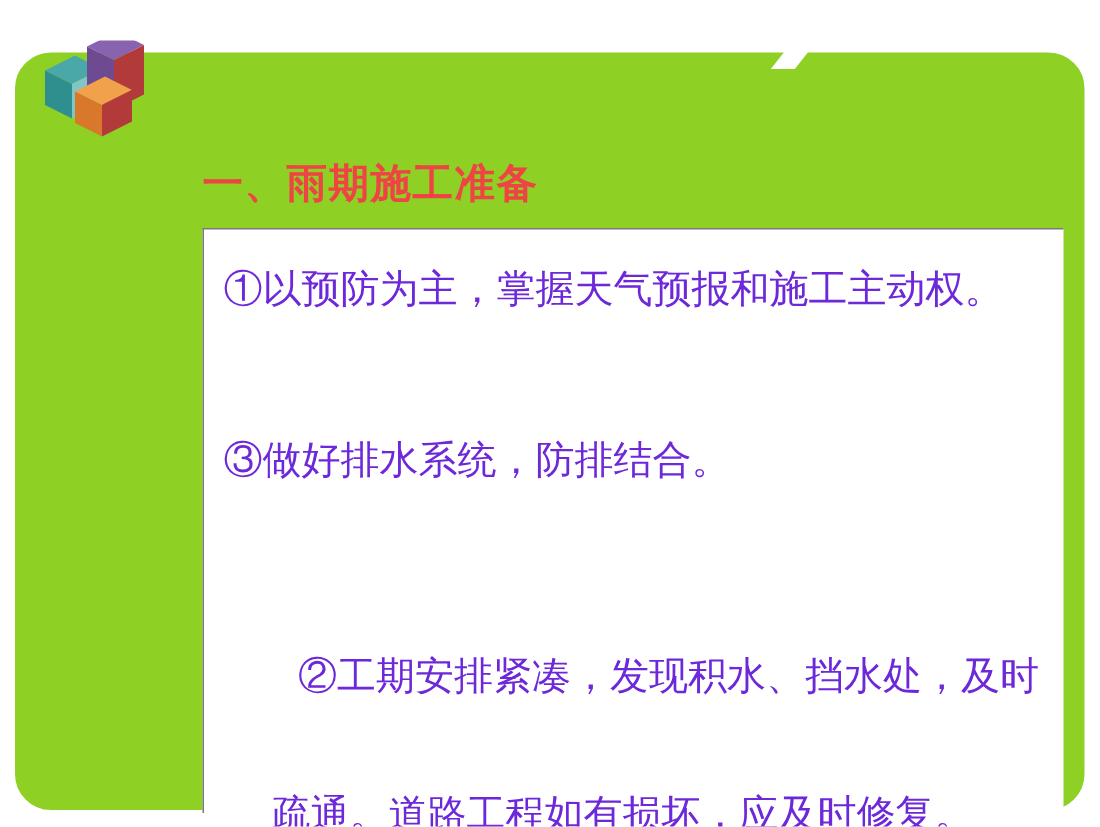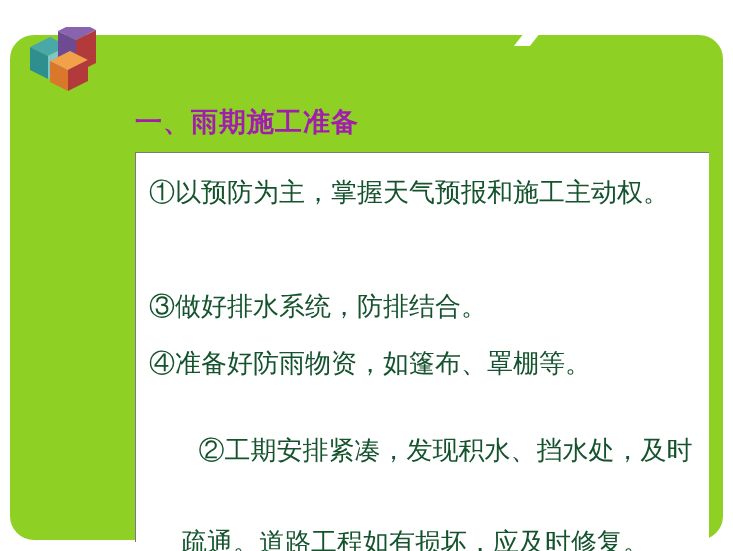--- a/index.html
+++ b/index.html
@@ -55,21 +55,21 @@
   }
 
   
   #title {
     position: absolute;
     left: 135px;
     top: 104px;
     font-family: "DejaVu Serif", serif;
     font-size: 27px;
     font-weight: bold;
-    color: #a21caf;
+    color: #ef4444;
     letter-spacing: 1px;
     white-space: nowrap;
   }
 
   
   #content-box {
     position: absolute;
     left: 135px;
     top: 152px;
     width: 574px;
@@ -80,21 +80,21 @@
     border-right: none;
     border-bottom: none;
     box-sizing: border-box;
   }
 
   .line {
     position: absolute;
     left: 13px;
     font-family: "DejaVu Serif", serif;
     font-size: 26px;
-    color: #14532d;
+    color: #6d28d9;
     white-space: pre;
     letter-spacing: 0px;
     font-weight: normal;
   }
   .line .sub {
     display: block;
     padding-left: 32px;
     margin-top: 27px;
   }
 
@@ -127,20 +127,19 @@
       <polygon points="22,34 40,43 40,64 22,55" fill="#d9772a"></polygon>
       <polygon points="40,43 60,33 60,54 40,64" fill="#b23a3a"></polygon>
     </svg>
   </div>
 
   <div id="title">一、雨期施工准备</div>
 
   <div id="content-box">
     <div class="line" id="line0">①以预防为主，掌握天气预报和施工主动权。</div>
     <div class="line" id="line2">③做好排水系统，防排结合。</div>
-    <div class="line" id="line3">④准备好防雨物资，如篷布、罩棚等。</div>
     <div class="line" id="line4">
       <span>②工期安排紧凑，发现积水、挡水处，及时</span>
       <span class="sub">疏通。道路工程如有损坏，应及时修复。</span>
     </div>
   </div>
 
 </div>
 
 </body></html>

